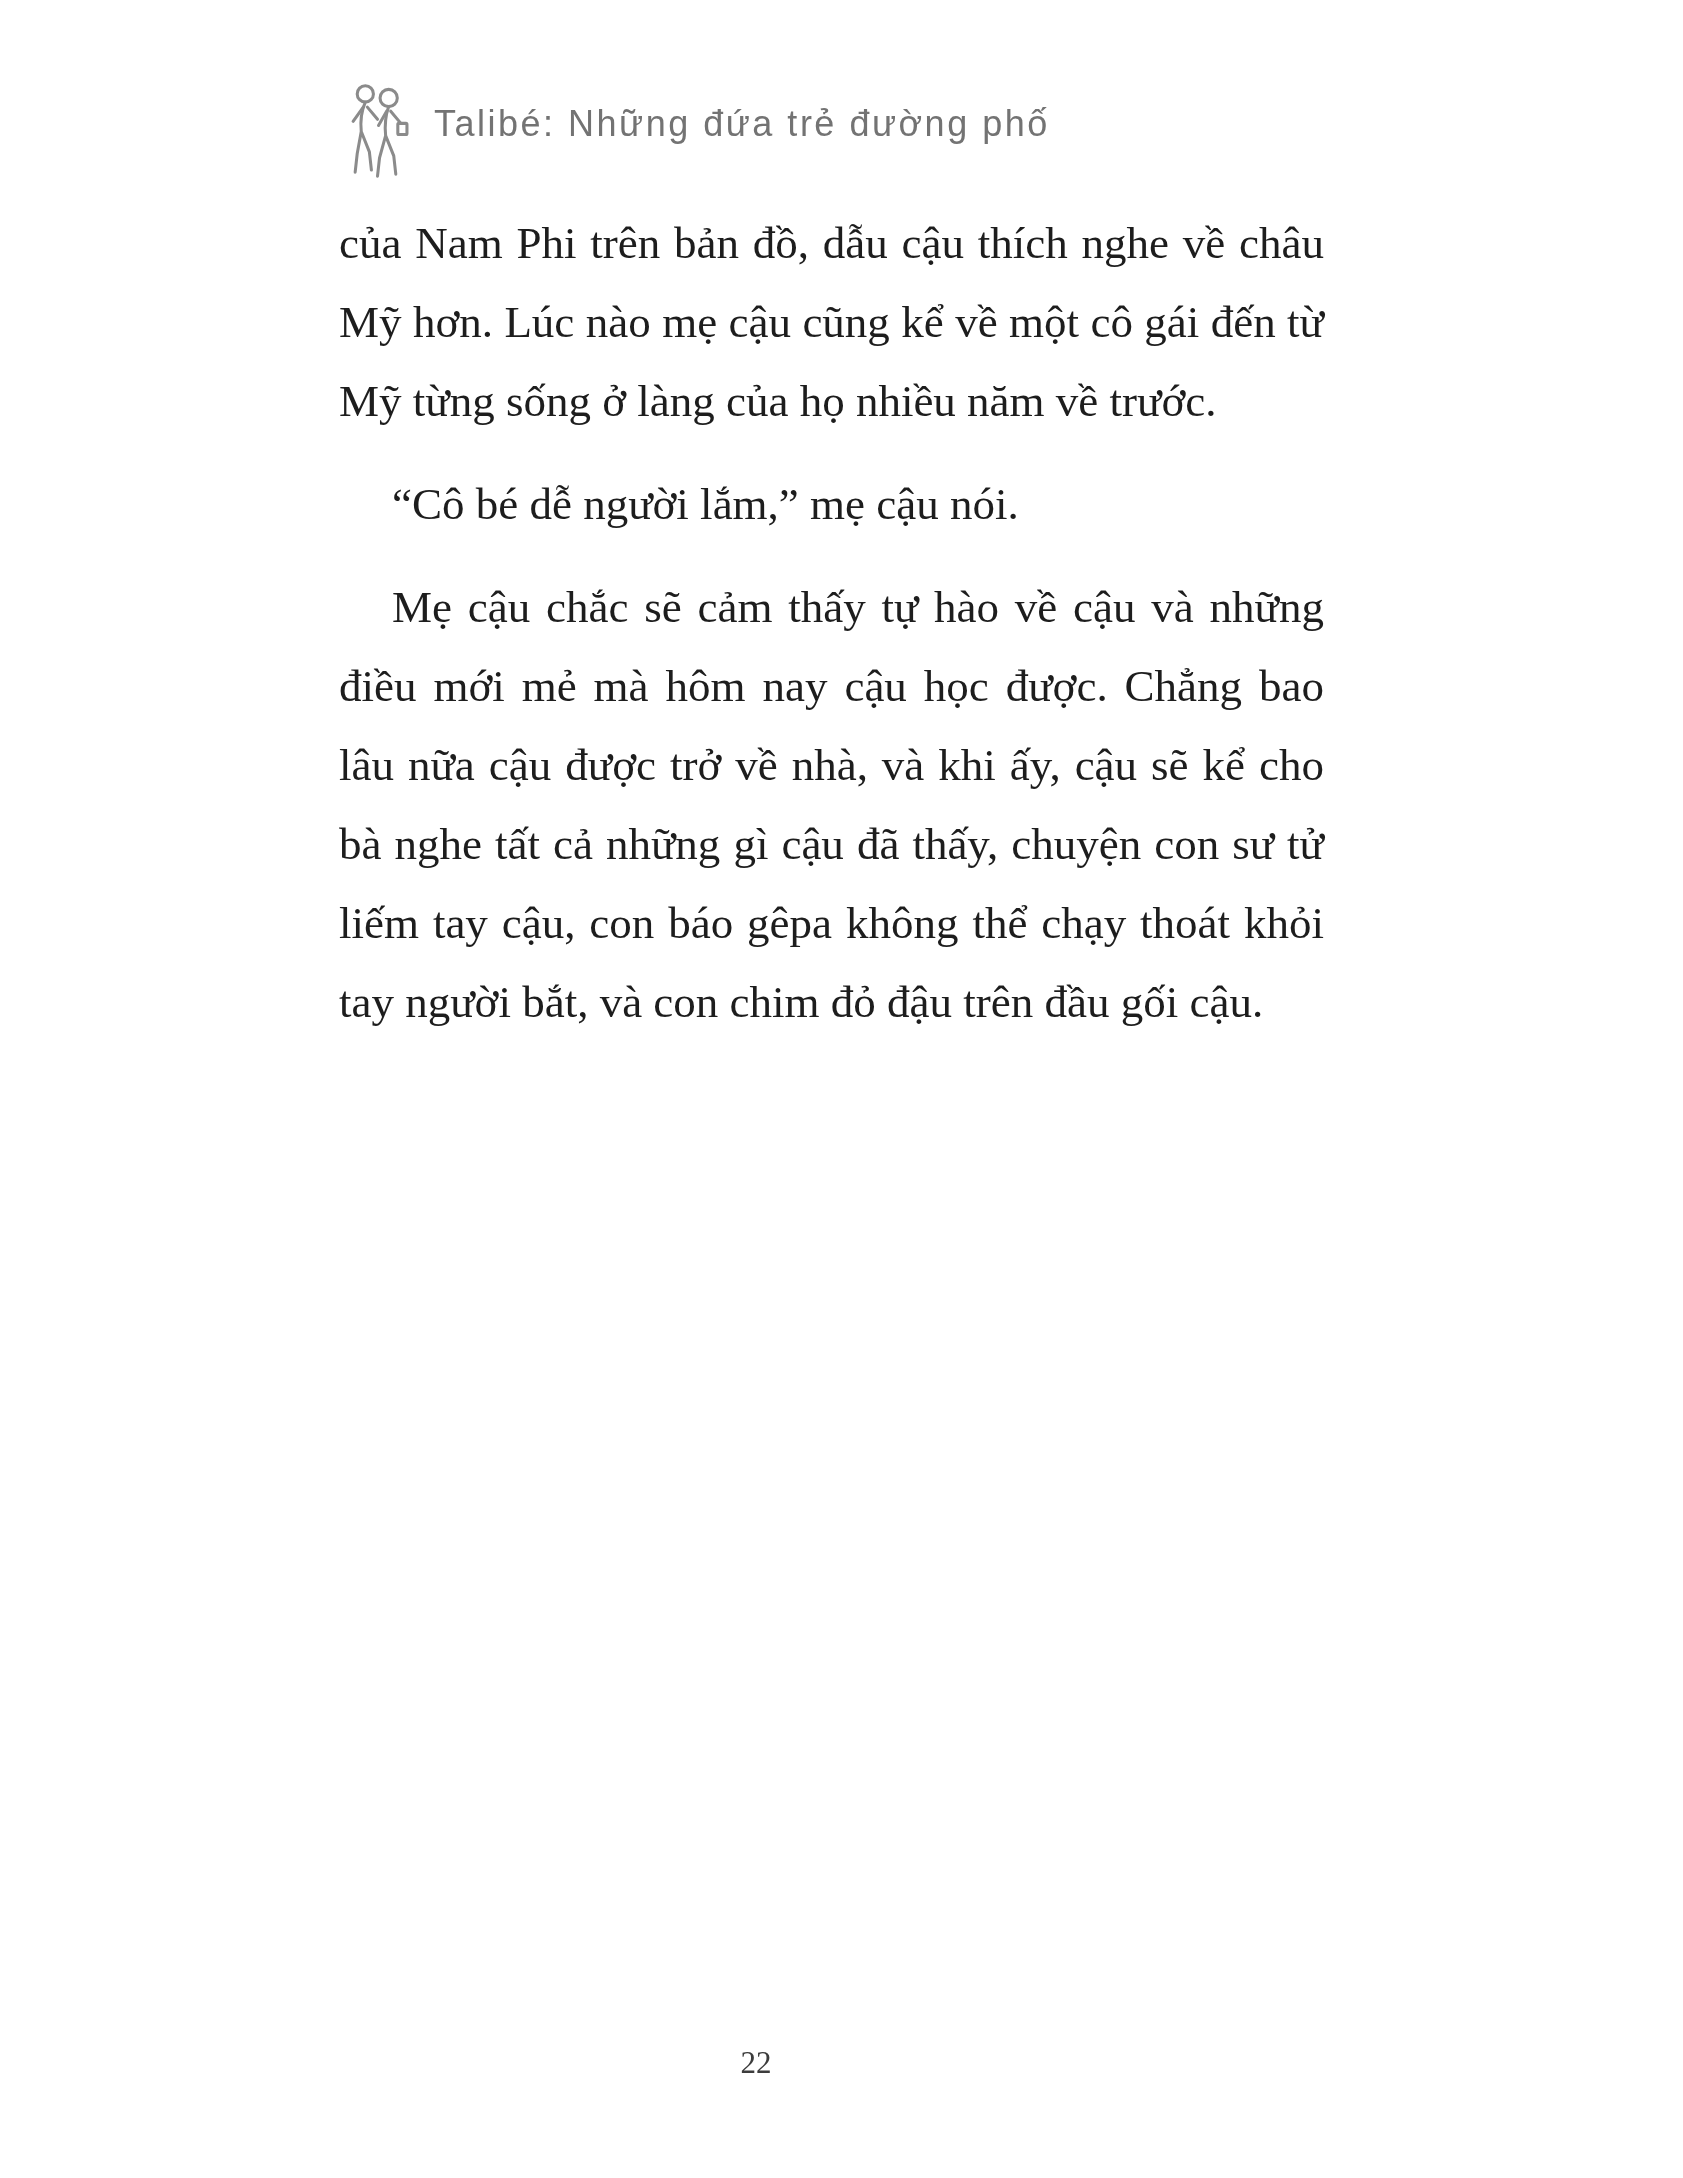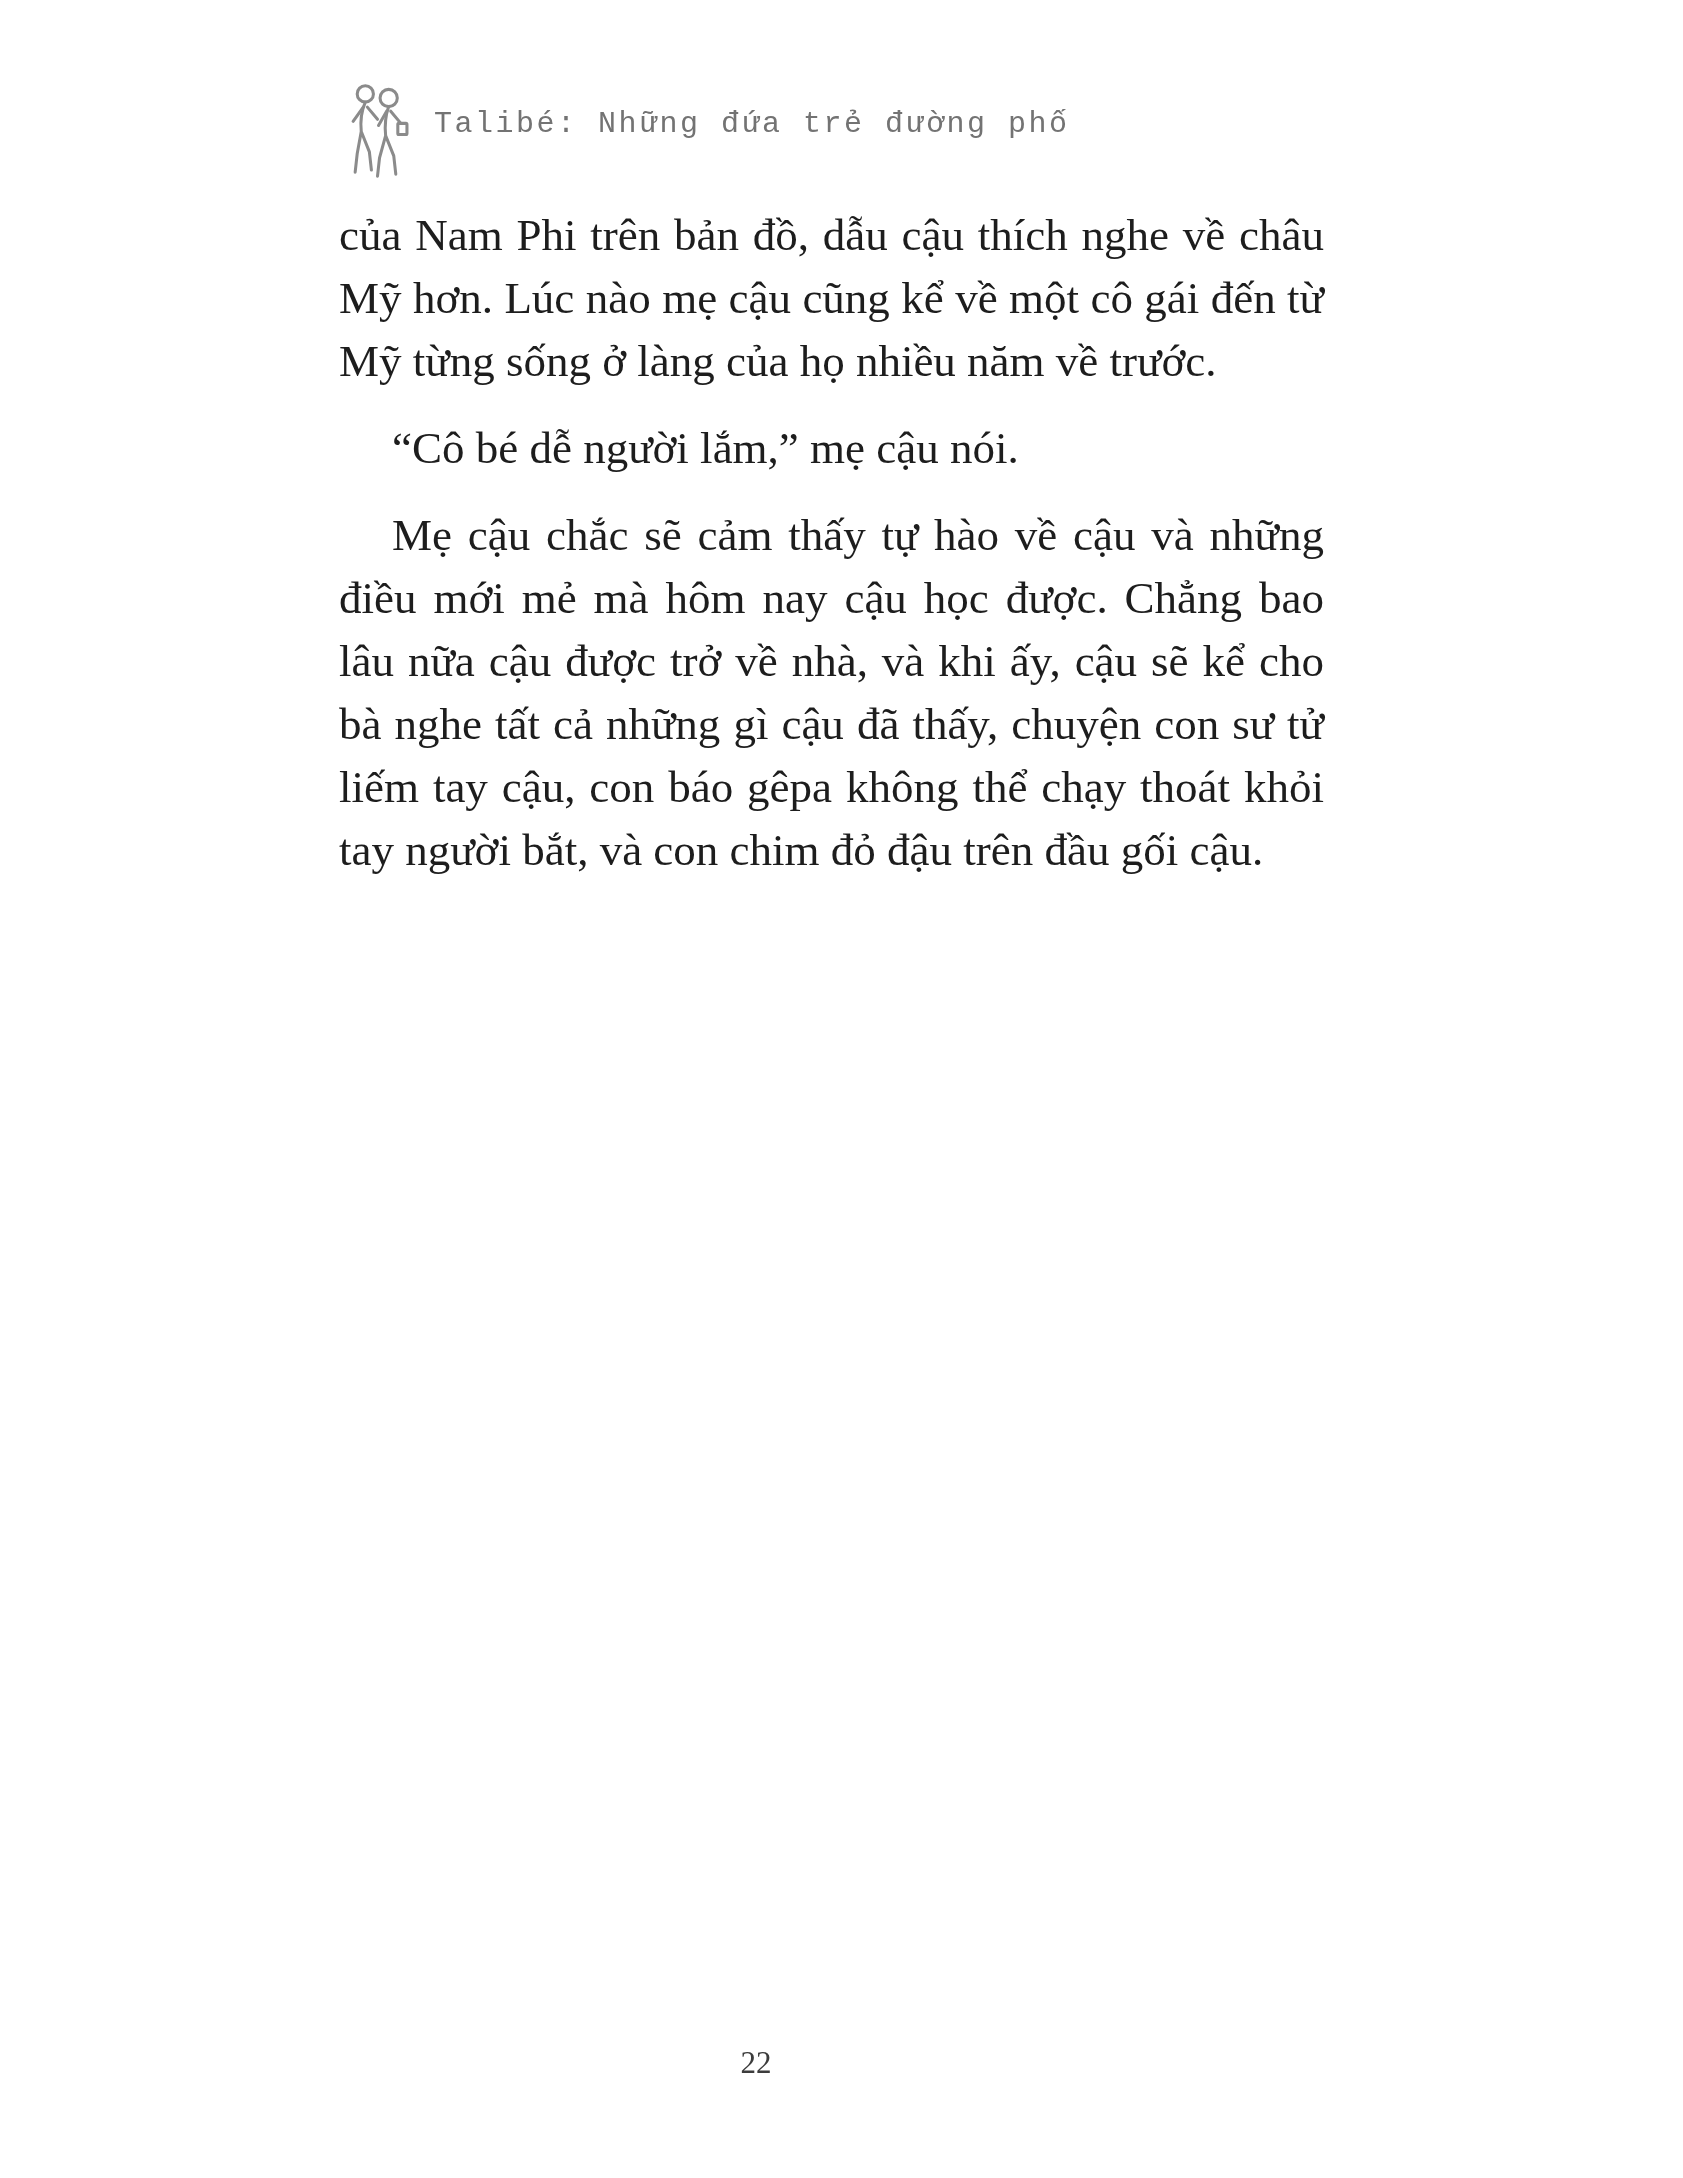--- a/index.html
+++ b/index.html
@@ -31,36 +31,36 @@
     align-items: center;
     gap: 24px;
   }
   .header-icon {
     width: 65px;
     height: 105px;
     flex: 0 0 auto;
     display: block;
   }
   .header-title {
-    font-family: Liberation Mono, monospace;
-    font-size: 30px;
+    font-family: Liberation Sans, sans-serif;
+    font-size: 36px;
     color: #737373;
     letter-spacing: 2.5px;
     white-space: nowrap;
     transform: translateY(-8px);
   }
 
   
   .body-text {
     position: absolute;
     top: 204px;
     left: 339px;
     width: 985px;
     font-size: 45px;
-    line-height: 63px;
+    line-height: 79px;
     color: #1d1d1d;
     text-align: justify;
   }
   .para {
     margin: 0 0 24px 0;
   }
   .para.indent {
     text-indent: 53px;
   }
 

